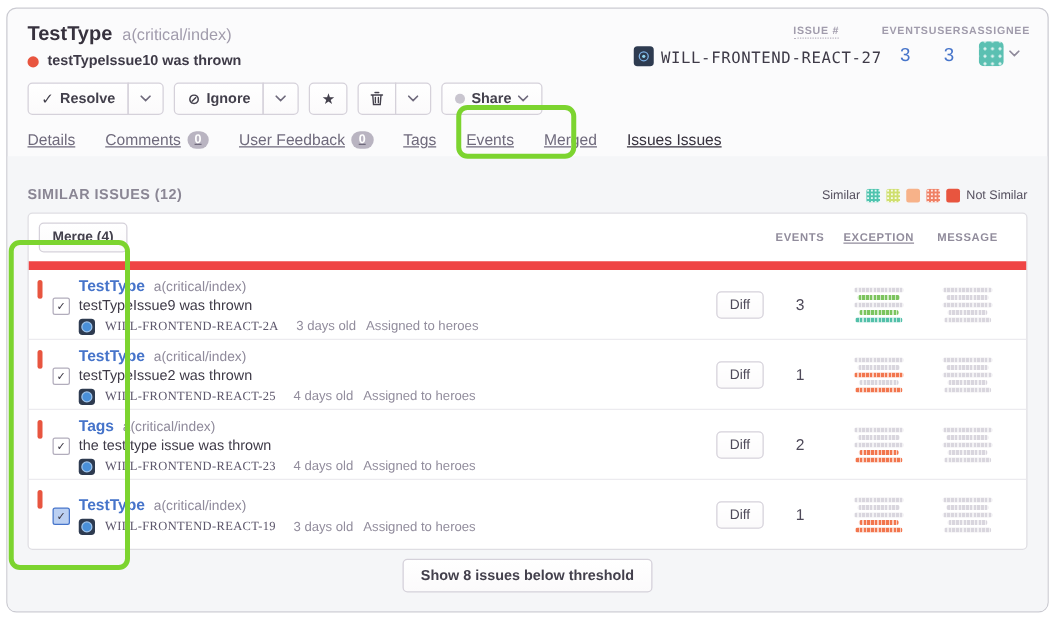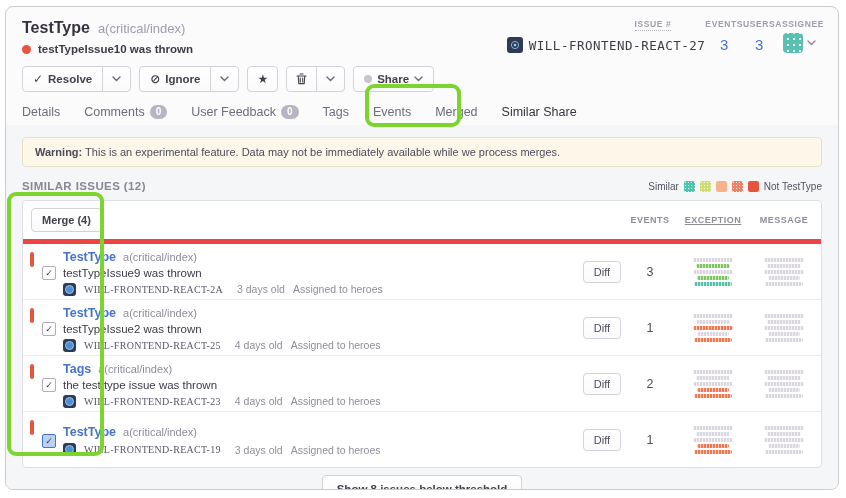--- a/index.html
+++ b/index.html
@@ -35,42 +35,42 @@
   .btn{display:inline-flex;align-items:center;justify-content:center;gap:5px;height:26px;padding:0 10px;
     background:linear-gradient(#FFFFFF,#FBFAFB);border:1px solid #D5D1DA;border-radius:4px;
     font-size:11.5px;font-weight:bold;color:#43404C;box-sizing:border-box;cursor:pointer;font-family:inherit;}
   .bgroup .btn:first-child{border-top-right-radius:0;border-bottom-right-radius:0;}
   .bgroup .btn:last-child{border-top-left-radius:0;border-bottom-left-radius:0;margin-left:-1px;}
   .btn.iconic{padding:0 9px;}
   .glyph{font-size:12px;line-height:1;}
   .sharedot{width:8px;height:8px;border-radius:50%;background:#C9C5CF;display:inline-block;}
   
   .tabs{display:flex;gap:24px;margin-top:13px;padding:0 16px;border-bottom:1px solid #E3E2E6;}
-  .tab{position:relative;padding-bottom:10px;font-size:12.5px;color:#6F6A7C;display:flex;align-items:center;gap:5px;cursor:pointer;}
+  .tab{position:relative;padding-bottom:10px;font-size:12.5px;color:#6F6A7C;display:flex;align-items:center;gap:5px;cursor:pointer;text-decoration:underline;}
   .tab .badge{background:#B9B4C1;color:#fff;font-size:10px;font-weight:bold;border-radius:9px;padding:2px 6px;line-height:1;}
   .tab.active{color:#37323E;}
   .tab.active .underline{position:absolute;left:0;right:0;bottom:-1px;height:3px;
     background-image:repeating-linear-gradient(90deg,#4674CA 0 2px,rgba(70,116,202,.25) 2px 4px);border-radius:2px;}
   
   .bodyarea{position:absolute;left:0;right:0;top:118px;bottom:0;background:#F5F6F8;padding:12px 16px 0 16px;box-sizing:border-box;}
   .warn{background:#FCF7E8;border:1px solid #E7DEC8;border-radius:4px;padding:8px 12px;font-size:11px;color:#4F4A5A;}
   .warn b{font-weight:bold;}
   .sechead{display:flex;justify-content:space-between;align-items:center;margin-top:13px;}
   .sectitle{font-size:11.5px;font-weight:bold;color:#8A8694;letter-spacing:.4px;}
   .legend{display:flex;align-items:center;gap:5px;font-size:10px;color:#55505F;}
   .sw{width:11px;height:11px;border-radius:2px;display:inline-block;}
   .sw.dotted{background-image:radial-gradient(rgba(255,255,255,.85) .9px,transparent 1px);background-size:3px 3px;}
   
   .panel{margin-top:8px;background:#fff;border:1px solid #DFDEE3;border-radius:4px;}
   .cols{display:flex;align-items:center;}
   .c-diff{width:50px;text-align:center;flex:none;}
   .c-ev{width:46px;text-align:center;flex:none;}
   .c-exc{width:80px;flex:none;display:flex;justify-content:center;text-decoration:underline;}
-  .c-msg{width:62px;flex:none;display:flex;justify-content:center;margin-right:6px;}
-  .ptoolbar{display:flex;align-items:center;padding:7px 0 7px 8px;border-bottom:5px solid #ef4444;}
+  .c-msg{width:62px;flex:none;display:flex;justify-content:center;margin-right:16px;}
+  .ptoolbar{display:flex;align-items:center;padding:7px 0 7px 8px;border-bottom:7px solid #ef4444;}
   .ptoolbar .flexfill{flex:1;}
   .mergebtn{height:24px;padding:0 10px;font-size:11px;}
   .colhdr{font-size:9px;font-weight:bold;color:#918C9C;letter-spacing:.5px;text-align:center;}
   .srow{display:flex;align-items:center;border-bottom:1px solid #ECEBEF;position:relative;height:55px;}
   .srow:last-of-type{border-bottom:none;}
   .gutter{width:40px;flex:none;height:100%;position:relative;}
   .level{position:absolute;left:7px;top:8px;width:4px;height:15px;border-radius:2px;background:#E8553F;}
   .cb{position:absolute;left:19px;top:22px;width:12px;height:12px;border:1px solid #B2ADBC;border-radius:2px;
     background:#fff;display:flex;align-items:center;justify-content:center;cursor:pointer;}
   .cb.on::after{content:"✓";font-size:9px;color:#3E3A47;line-height:1;}
@@ -210,41 +210,38 @@
     <span class="tab">
         <span>Tags</span>
       </span>
     <span class="tab">
         <span>Events</span>
       </span>
     <span class="tab">
         <span>Merged</span>
       </span>
     <span class="tab active">
-        <span>Similar Share</span>
+        <span>Issues Issues</span>
         <span class="underline"></span>
       </span>
   </div>
 
   <div class="bodyarea">
 
-    <div class="warn">
-      <b>Warning:</b><span> This is an experimental feature. Data may not be immediately available while we process merges.</span>
-    </div>
 
     <div class="sechead">
       <span class="sectitle">SIMILAR ISSUES (12)</span>
       <span class="legend">
         <span>Similar</span>
         <span class="sw dotted" style="background-color: rgb(78, 196, 175);"></span>
         <span class="sw dotted" style="background-color: rgb(207, 223, 111);"></span>
         <span class="sw" style="background-color: rgb(247, 178, 137);"></span>
         <span class="sw dotted" style="background-color: rgb(240, 128, 101);"></span>
         <span class="sw" style="background-color: rgb(232, 85, 63);"></span>
-        <span>Not TestType</span>
+        <span>Not Similar</span>
       </span>
     </div>
 
     <div class="panel">
       <div class="ptoolbar cols">
         <button class="btn mergebtn">Merge (4)</button>
         <span class="flexfill"></span>
         <span class="c-diff"></span>
         <span class="c-ev colhdr">EVENTS</span>
         <span class="c-exc colhdr">EXCEPTION</span>

